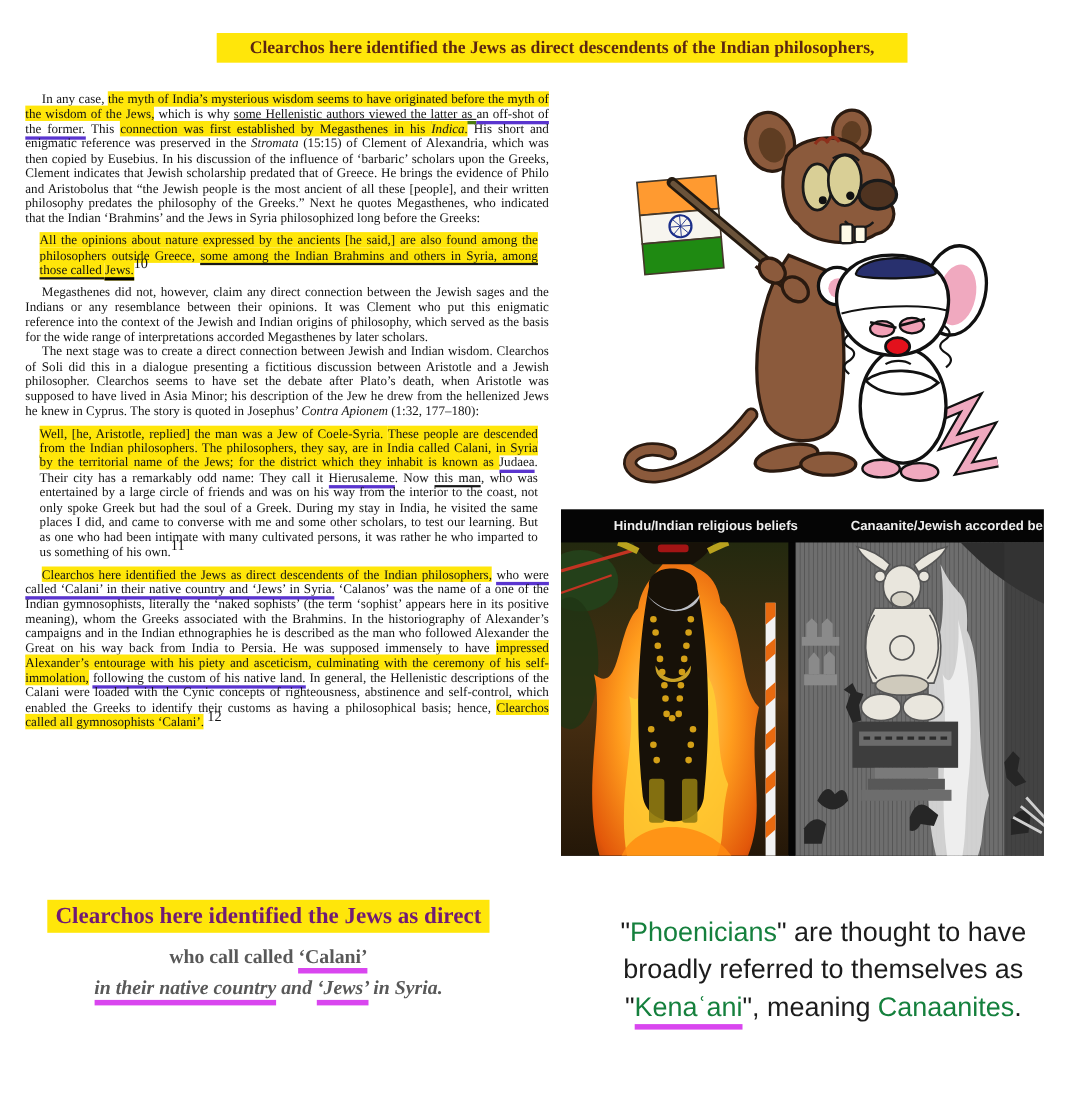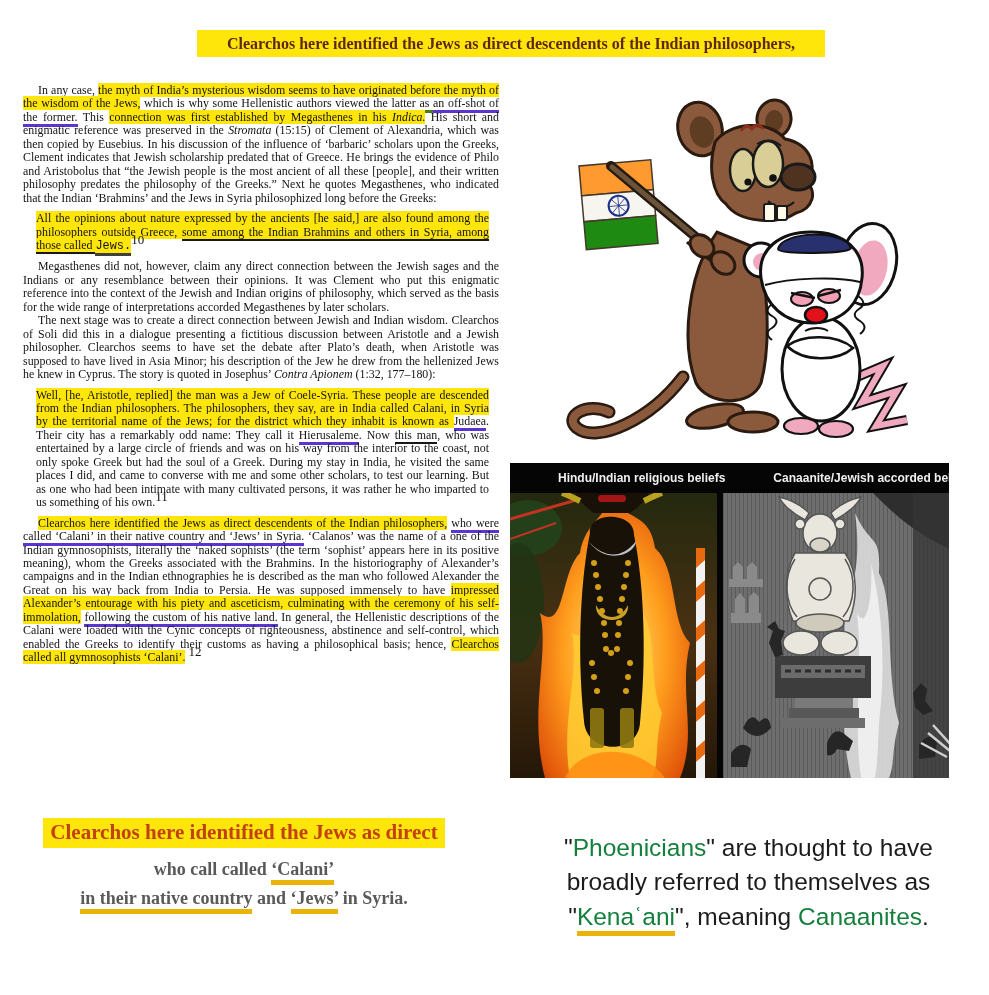--- a/index.html
+++ b/index.html
@@ -16,29 +16,29 @@
          font-size:11.9px; line-height:1.13; text-align:justify; }
   .doc p { margin:0; }
   .doc p.ind { text-indent:15px; }
   .doc p.quote { margin:7px 10px 7px 13px; }
   .doc sup { font-size:13px; line-height:0; }
 
   .hl { background:#ffe60a; }
   .it { font-style:italic; }
   .bd { font-weight:normal; color:#15803d; }
   .ul-purple  { border-bottom:3px solid #5a35cf; }
-  .ul-blue    { border-bottom:3px solid #404040;font-family:Liberation Mono, monospace; }
-  .ul-maroon  { border-bottom:3px solid #4d7c0f; }
+  .ul-blue    { border-bottom:3px solid #000000; }
+  .ul-maroon  { border-bottom:3px solid #4d7c0f;text-decoration:underline; }
   .ul-black   { border-bottom:2px solid #181818; }
   .ul-gray    { border-bottom:1px solid #a7a7a7; }
-  .ul-magenta { border-bottom:5px solid #eab308; padding-bottom:1px; }
+  .ul-magenta { border-bottom:5px solid #d946ef; padding-bottom:1px; }
 
   
   .bigquote { position:absolute; left:20px; top:818px; width:448px; text-align:center; }
-  .bq-main { font-size:21px; font-weight:bold; color:#c2410c; line-height:1.0; }
+  .bq-main { font-size:21px; font-weight:bold; color:#701a75; line-height:1.0; }
   .bq-main .line { margin-bottom:5px; }
   .bq-main .line span { display:inline-block; padding:4px 7px 5px 7px; }
   .bq-sub { font-size:18px; font-weight:bold; color:#595959; line-height:1.5; margin-top:8px; }
 
   
   .caption { position:absolute; left:521px; top:831px; width:455px; text-align:center;
              font-family:"Liberation Sans", sans-serif; font-size:24.5px; color:#1c1c1c;
              line-height:1.4; }
 
   
@@ -256,21 +256,21 @@
         <path d="M205 240 l22 18 M198 250 l26 14 M210 232 l20 22" stroke="#cfcfcf" stroke-width="2.5"></path>
       </svg>
     </div>
   </div>
 
   <div class="bigquote">
     <div class="bq-main">
       <div class="line"><span class="hl">Clearchos here identified the Jews as direct</span></div>
     </div>
     <div class="bq-sub"><span>who call called </span><span class="ul-magenta">‘Calani’</span></div>
-    <div class="bq-sub" style="margin-top:2px;"><span class="ul-magenta">in their native country</span><span> and </span><span class="ul-magenta">‘Jews’</span><span> in Syria.</span></div>
+    <div class="bq-sub" style="margin-top:2px;font-style:italic;"><span class="ul-magenta">in their native country</span><span> and </span><span class="ul-magenta">‘Jews’</span><span> in Syria.</span></div>
   </div>
 
   <div class="caption">
     <div><span>"</span><span class="bd">Phoenicians</span><span>" are thought to have</span></div>
     <div><span>broadly referred to themselves as</span></div>
     <div><span>"</span><span class="bd ul-magenta">Kenaʿani</span><span>", meaning </span><span class="bd">Canaanites</span><span>.</span></div>
   </div>
 
 </div>
 

